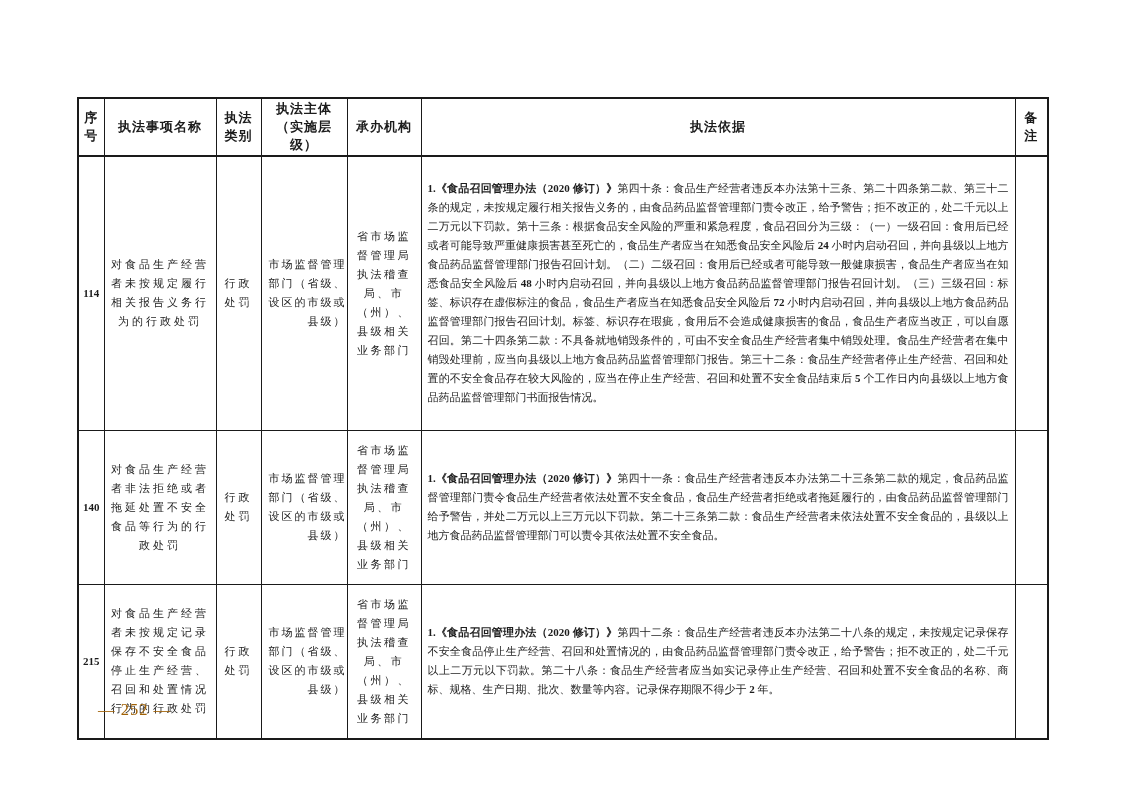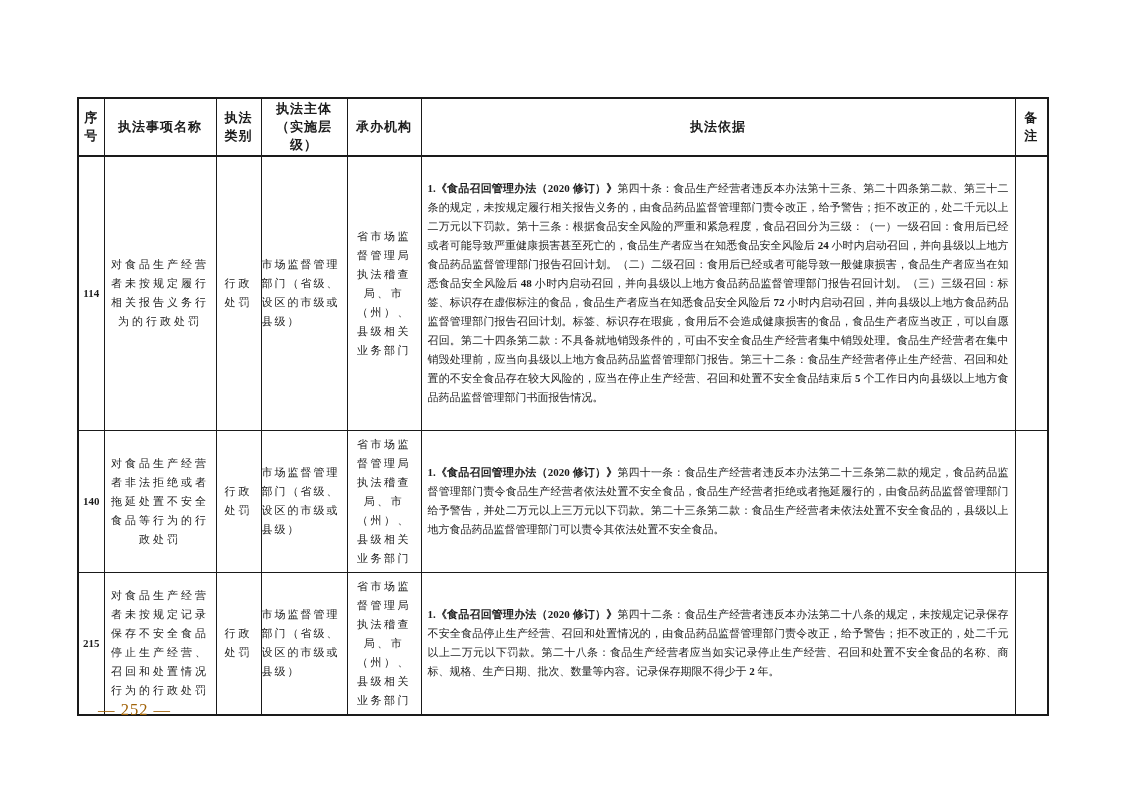--- a/index.html
+++ b/index.html
@@ -32,24 +32,24 @@
     text-align:center;font-weight:bold;font-size:13px;
     font-family:"Liberation Serif","DejaVu Serif",serif;padding:3px 1px;
   }
   td.c-name{
     text-align:center;line-height:19px;letter-spacing:3px;padding:8px 5px;
   }
   td.c-cat{
     text-align:center;line-height:19px;letter-spacing:3px;padding:2px 3px;
   }
   td.c-subj{
-    text-align:left;line-height:19px;letter-spacing:2px;padding:2px 0;
+    text-align:right;line-height:19px;letter-spacing:2px;padding:2px 0;
   }
   td.c-agency{
-    text-align:center;line-height:19px;letter-spacing:2.5px;padding:4px 3px;margin-left:36px;
+    text-align:center;line-height:19px;letter-spacing:2.5px;padding:10px 3px;margin-left:36px;
   }
   td.c-basis{
     vertical-align:top;text-align:justify;line-height:19px;padding:2px 6px;
   }
   td.c-basis p{margin:0;}
   td.c-basis .law-title{font-weight:bold;}
   td.c-basis b{font-weight:bold;}
   td.c-remark{padding:0;}
   .page-number{
     position:absolute;left:98px;top:700px;

